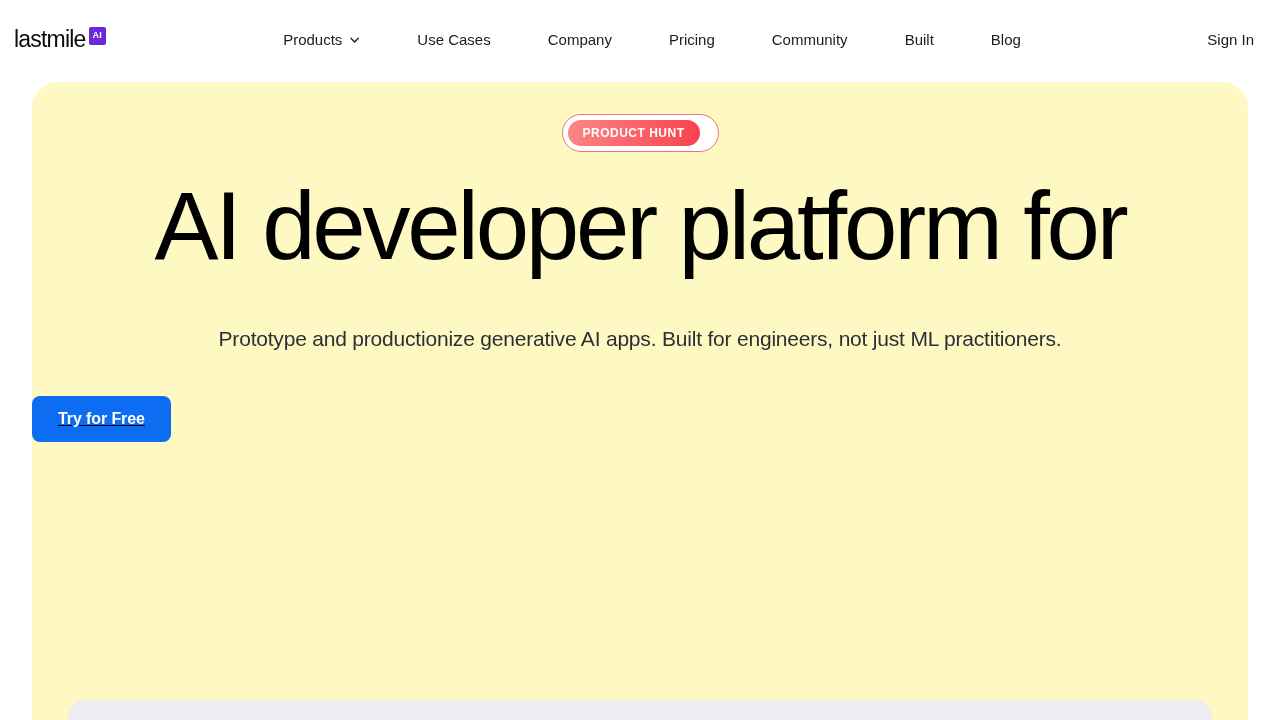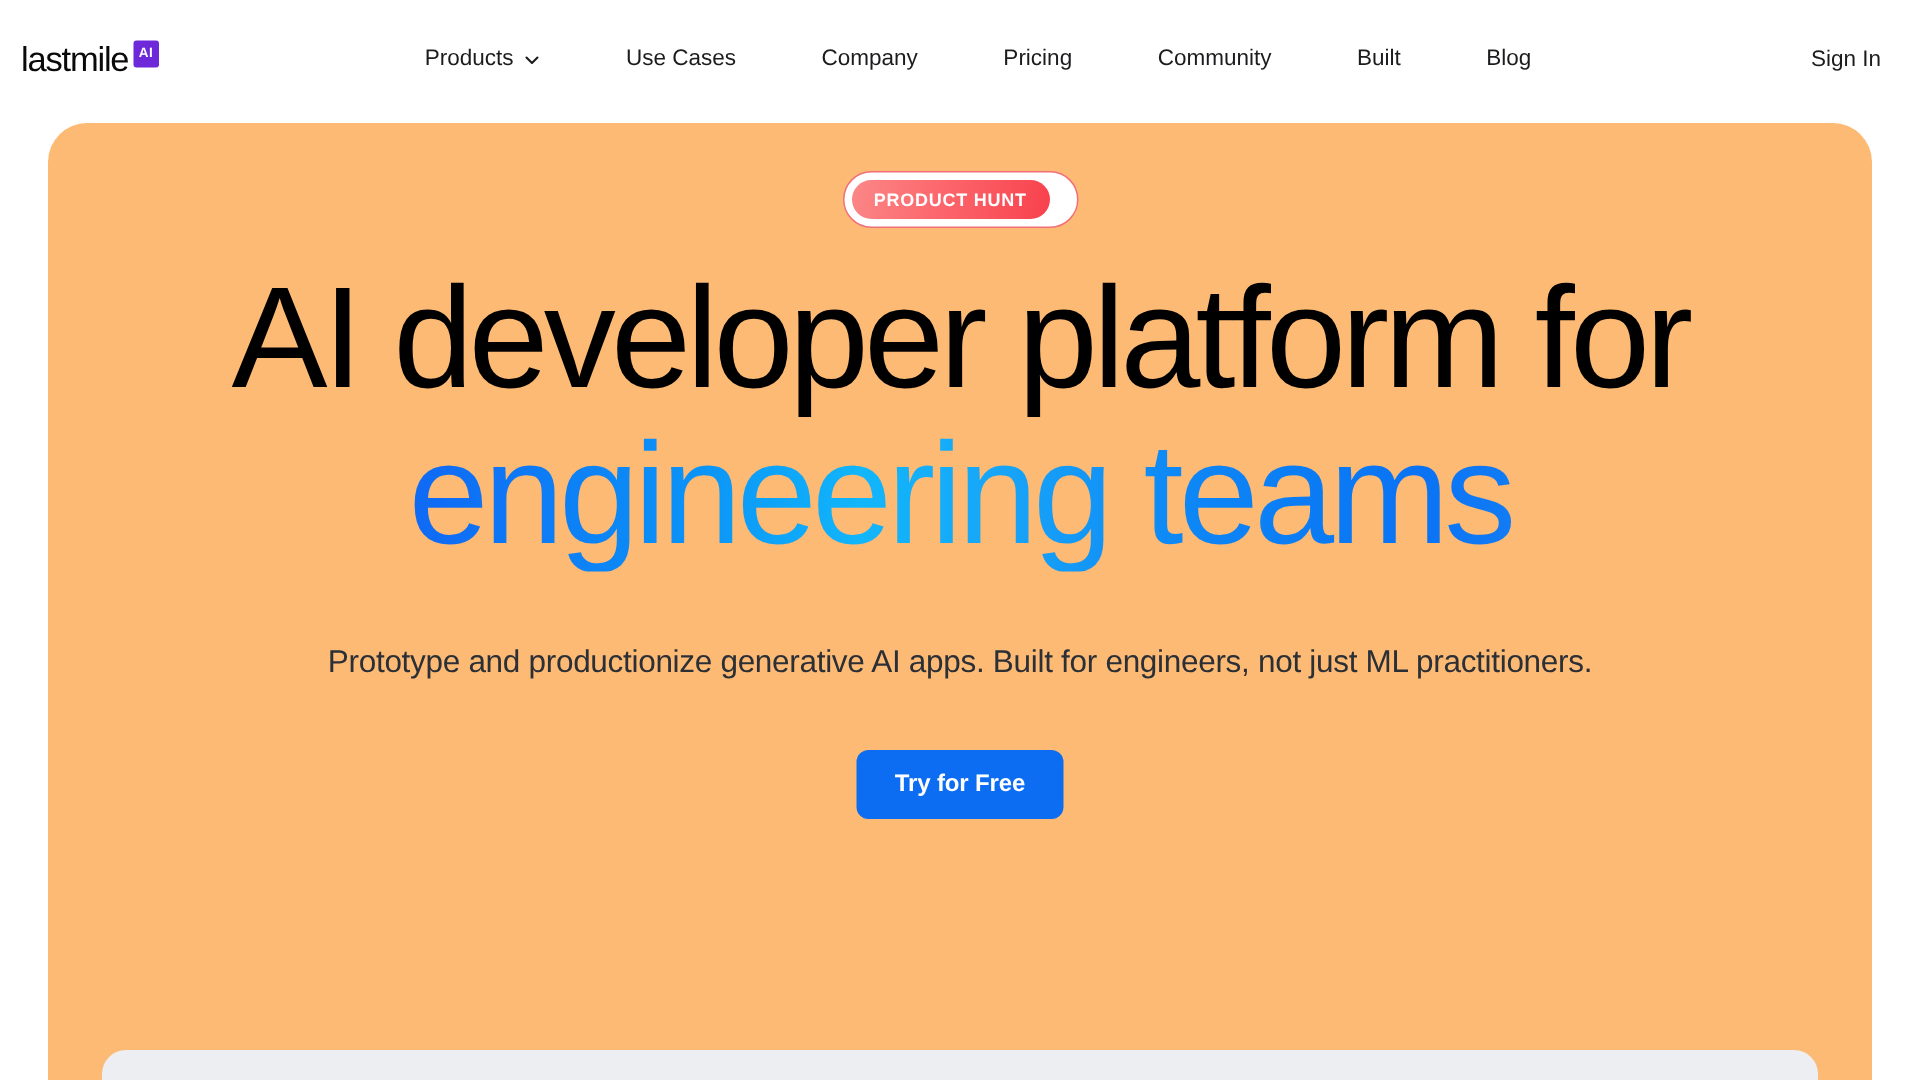--- a/index.html
+++ b/index.html
@@ -90,21 +90,21 @@
     line-height: 1;
   }
 
   
   .hero-panel {
     position: absolute;
     left: 32px;
     top: 82px;
     width: 1216px;
     height: 638px;
-    background: #fdba74;
+    background: #fef9c3;
     border-radius: 26px 26px 0 0;
     overflow: hidden;
   }
 
   .announce-wrap {
     display: flex;
     justify-content: center;
     margin-top: 32px;
   }
   .announce {
@@ -170,21 +170,22 @@
     text-align: center;
     font-size: 21px;
     color: #2b2f36;
     line-height: 1.4;
     letter-spacing: -0.2px;
   }
 
   .cta-wrap {
     margin-top: 43px;
     display: flex;
-    justify-content: center;
+    justify-content: flex-start;
+    text-decoration: underline;
   }
   .cta-btn {
     background: #0c6cf2;
     color: #ffffff;
     font-size: 16px;
     font-weight: 700;
     border: none;
     border-radius: 8px;
     padding: 15px 26px;
     cursor: pointer;
@@ -251,21 +252,20 @@
 <section class="hero-panel">
 
   <div class="announce-wrap">
     <div class="announce">
       <span class="announce-pill">PRODUCT HUNT</span>
     </div>
   </div>
 
   <h1 class="headline">
     <span class="line1">AI developer platform for</span>
-    <span class="grad">engineering teams</span>
   </h1>
 
   <p class="subhead">Prototype and productionize generative AI apps. Built for engineers, not just ML practitioners.</p>
 
   <div class="cta-wrap">
     <button class="cta-btn">Try for Free</button>
   </div>
 
   <div class="preview-card"></div>
 </section>

